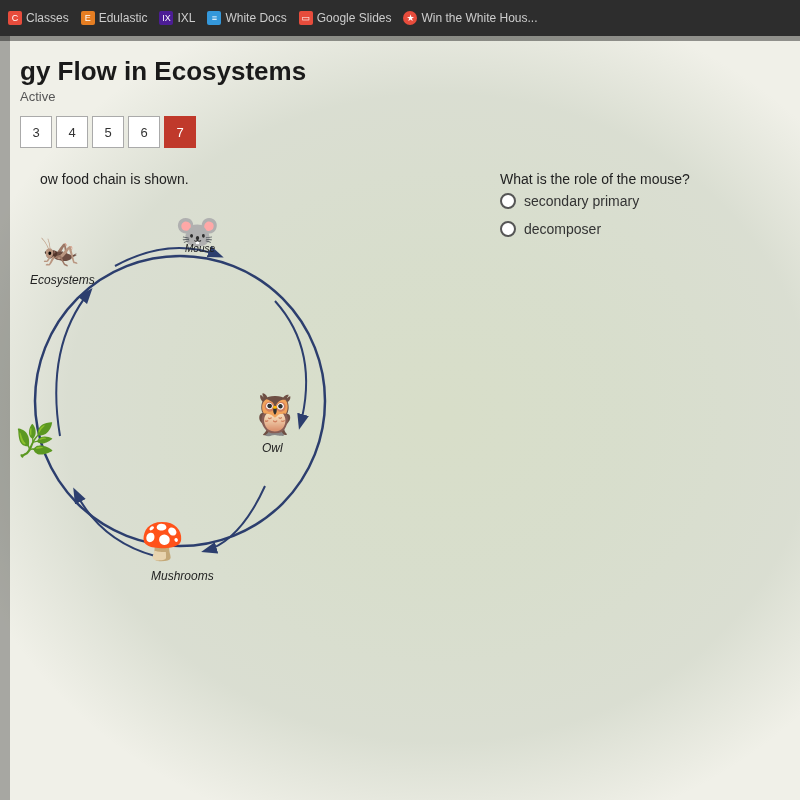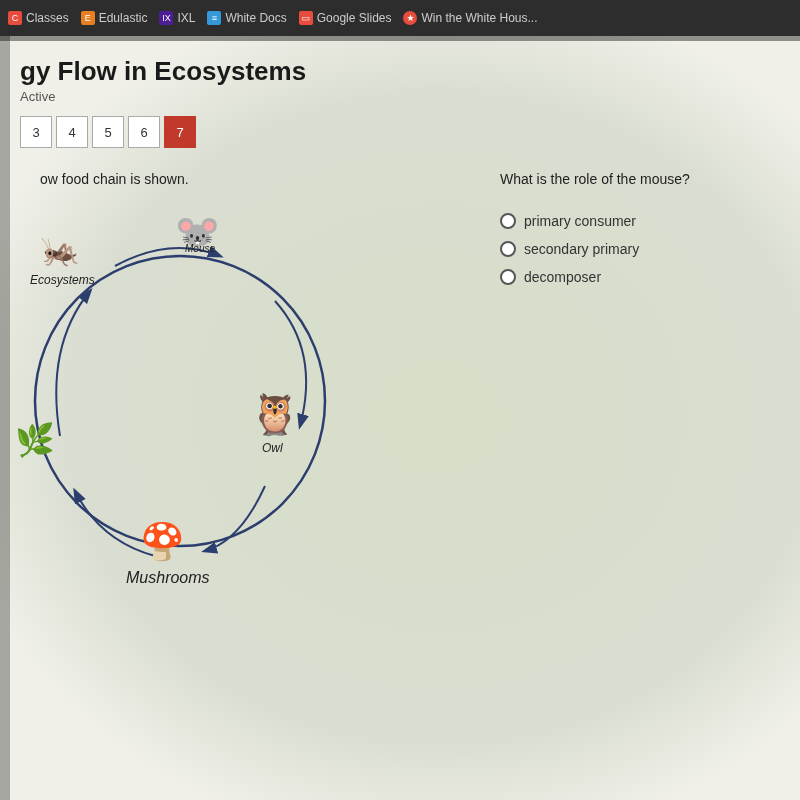--- a/index.html
+++ b/index.html
@@ -119,21 +119,21 @@
     
     .right-question {
       position: absolute;
       top: 135px;
       right: 20px;
       width: 280px;
     }
     .right-question-title {
       font-size: 14px;
       color: #222;
-      margin-bottom: 26px;
+      margin-bottom: 6px;
     }
     .answer-option {
       display: flex;
       align-items: center;
       gap: 8px;
       margin-bottom: 12px;
       font-size: 14px;
       color: #333;
       cursor: pointer;
     }
@@ -217,22 +217,22 @@
     }
 
     
     .mushroom-icon {
       top: 330px;
       left: 130px;
       font-size: 36px;
     }
     .mushroom-label {
       top: 378px;
-      left: 116px;
-      font-size: 16px;
+      left: 141px;
+      font-size: 12px;
     }
 
     
     .plant-icon {
       top: 230px;
       left: 5px;
       font-size: 32px;
     }
 
     
@@ -295,24 +295,20 @@
     <div class="q-btn">5</div>
     <div class="q-btn">6</div>
     <div class="q-btn active">7</div>
   </div>
 
   <div class="question-text">ow food chain is shown.</div>
 
   <div class="right-question">
     <div class="right-question-title">What is the role of the mouse?</div>
 
-    <div class="answer-option">
-      <div class="radio-circle"></div>
-      <span>primary consumer</span>
-    </div>
     <div class="answer-option">
       <div class="radio-circle"></div>
       <span>secondary primary</span>
     </div>
     <div class="answer-option">
       <div class="radio-circle"></div>
       <span>decomposer</span>
     </div>
   </div>
 

